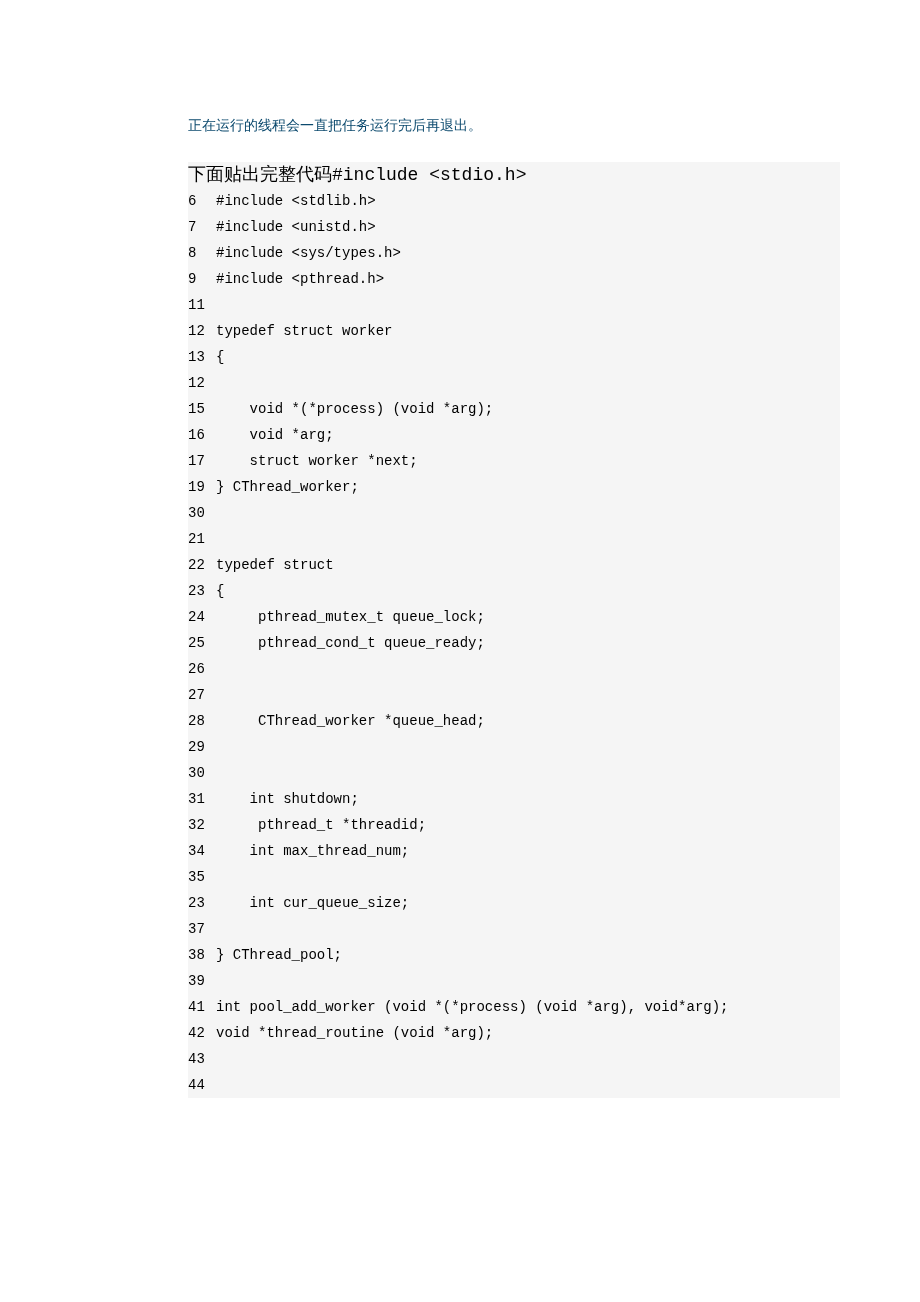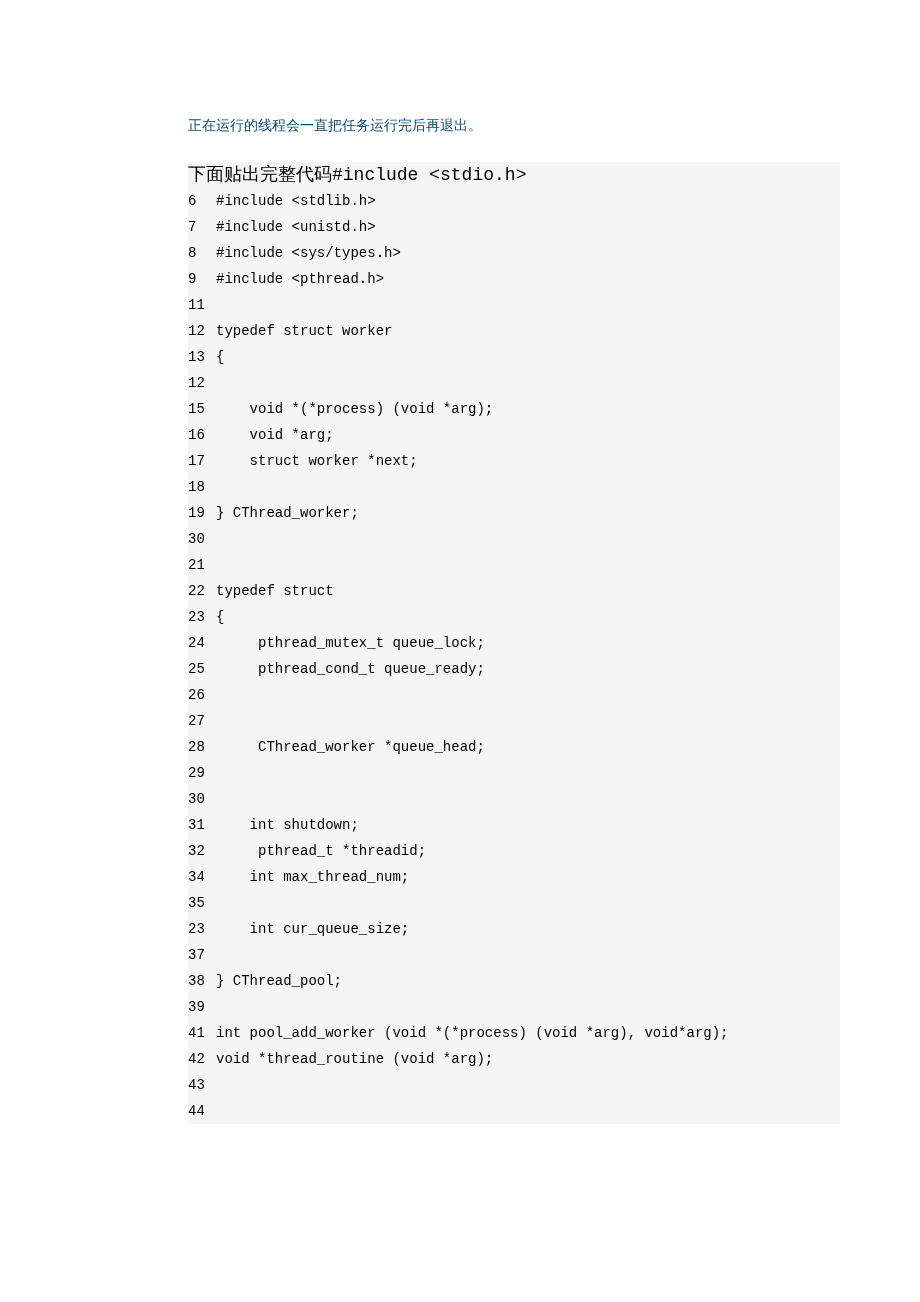--- a/index.html
+++ b/index.html
@@ -56,21 +56,20 @@
         <div class="code-line"><span class="ln">7</span><span>#include &lt;unistd.h&gt;</span></div>
         <div class="code-line"><span class="ln">8</span><span>#include &lt;sys/types.h&gt;</span></div>
         <div class="code-line"><span class="ln">9</span><span>#include &lt;pthread.h&gt;</span></div>
         <div class="code-line"><span class="ln">11</span><span></span></div>
         <div class="code-line"><span class="ln">12</span><span>typedef struct worker</span></div>
         <div class="code-line"><span class="ln">13</span><span>{</span></div>
         <div class="code-line"><span class="ln">12</span><span></span></div>
         <div class="code-line"><span class="ln">15</span><span>    void *(*process) (void *arg);</span></div>
         <div class="code-line"><span class="ln">16</span><span>    void *arg;</span></div>
         <div class="code-line"><span class="ln">17</span><span>    struct worker *next;</span></div>
-        <div class="code-line"><span class="ln">18</span><span></span></div>
         <div class="code-line"><span class="ln">19</span><span>} CThread_worker;</span></div>
         <div class="code-line"><span class="ln">30</span><span></span></div>
         <div class="code-line"><span class="ln">21</span><span></span></div>
         <div class="code-line"><span class="ln">22</span><span>typedef struct</span></div>
         <div class="code-line"><span class="ln">23</span><span>{</span></div>
         <div class="code-line"><span class="ln">24</span><span>     pthread_mutex_t queue_lock;</span></div>
         <div class="code-line"><span class="ln">25</span><span>     pthread_cond_t queue_ready;</span></div>
         <div class="code-line"><span class="ln">26</span><span></span></div>
         <div class="code-line"><span class="ln">27</span><span></span></div>
         <div class="code-line"><span class="ln">28</span><span>     CThread_worker *queue_head;</span></div>

